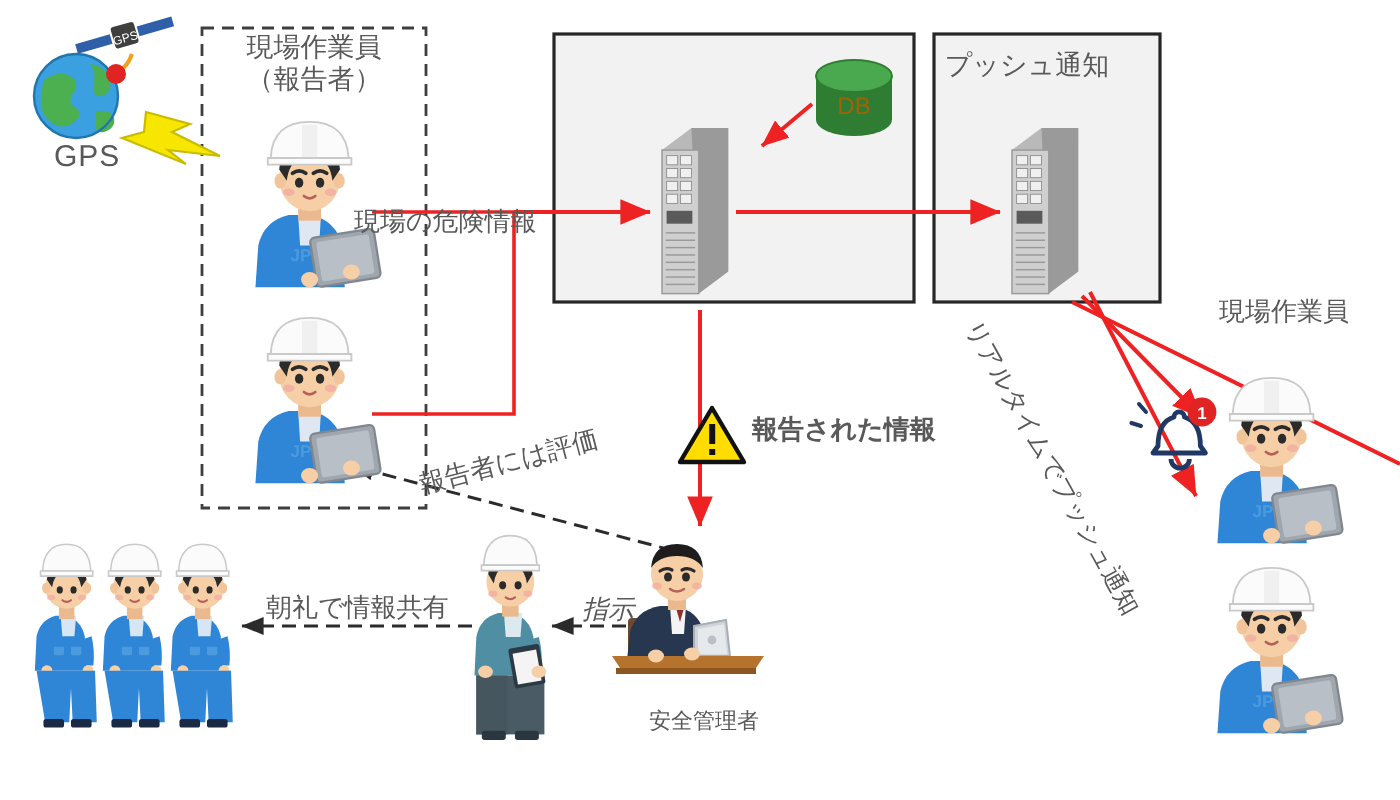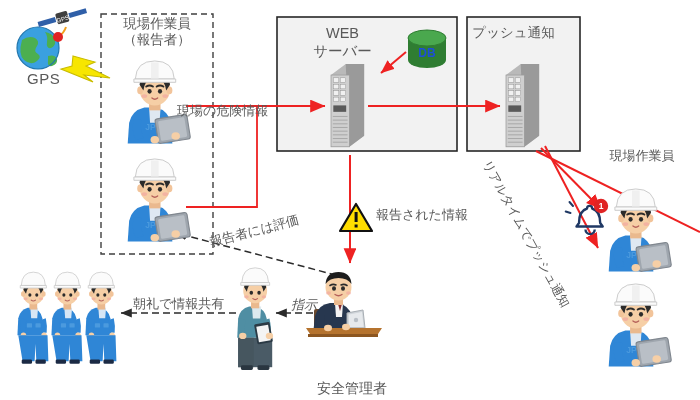--- a/index.html
+++ b/index.html
@@ -283,40 +283,36 @@
     </g>
   </svg>
 
   <div class="lbl ctr" style="left:101px;top:16px;width:112px;font-size:13.5px;">
     <div>現場作業員</div>
     <div>（報告者）</div>
   </div>
 
   <div class="lbl" style="left:27px;top:70px;font-size:15px;letter-spacing:0.5px;">GPS</div>
 
-  <div class="lbl ctr" style="left:290px;top:25px;width:105px;font-size:14.5px;">
-    <div>WEB</div>
-    <div>サーバー</div>
-  </div>
-
-  <div class="lbl ctr" style="left:411px;top:46px;width:32px;font-size:12px;color:#1d4ed8;font-weight:bold;">DB</div>
+
+  <div class="lbl ctr" style="left:411px;top:46px;width:32px;font-size:12px;color:#a16207;">DB</div>
 
   <div class="lbl ctr" style="left:467px;top:25px;width:93px;font-size:13.5px;">
     <div>プッシュ通知</div>
   </div>
 
   <div class="lbl" style="left:177px;top:83px;font-size:13px;margin-top:20px;">現場の危険情報</div>
 
-  <div class="lbl" style="left:376px;top:207px;font-size:13px;">報告された情報</div>
+  <div class="lbl" style="left:376px;top:207px;font-size:13px;font-weight:bold;">報告された情報</div>
 
   <div class="lbl" style="left:208px;top:235px;font-size:13px;transform:rotate(-14.7deg);transform-origin:left top;">報告者には評価</div>
 
   <div class="lbl" style="left:291px;top:297px;font-size:13px;font-style:italic;">指示</div>
 
   <div class="lbl" style="left:133px;top:296px;font-size:13px;text-align:right;">朝礼で情報共有</div>
 
   <div class="lbl" style="left:492px;top:158px;font-size:12.5px;transform:rotate(61deg);transform-origin:left top;">リアルタイムでプッシュ通知</div>
 
-  <div class="lbl ctr" style="left:297px;top:380px;width:110px;font-size:14px;">安全管理者</div>
+  <div class="lbl ctr" style="left:297px;top:355px;width:110px;font-size:11px;">安全管理者</div>
 
   <div class="lbl ctr" style="left:590px;top:148px;width:104px;font-size:13px;">現場作業員</div>
 
 </div>
 
 </body></html>

